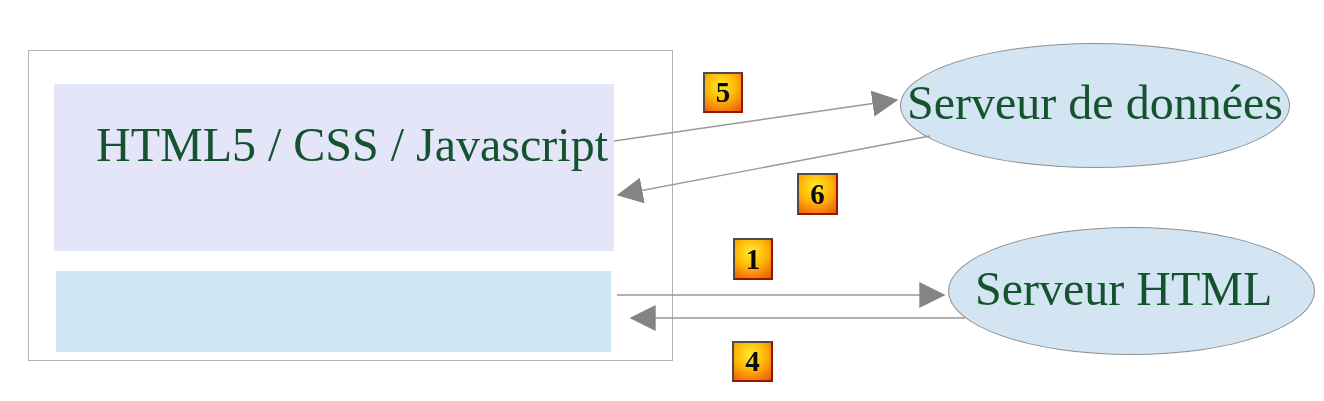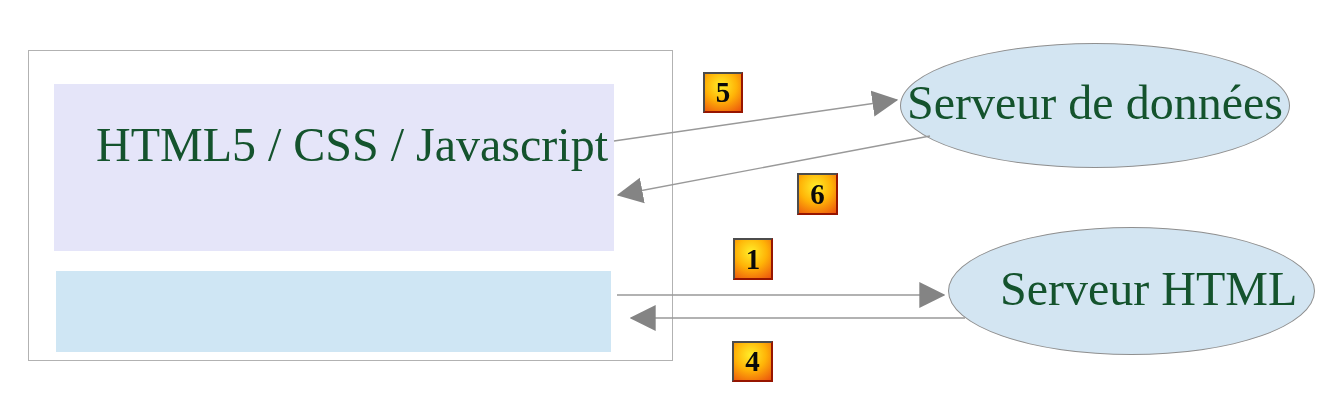--- a/index.html
+++ b/index.html
@@ -46,21 +46,21 @@
 
   .ellipse {
     background: #d3e5f2;
     border: 1px solid #8f8f8f;
     border-radius: 50%;
     box-sizing: border-box;
   }
   .ellipse-data { left: 900px; top: 43px;  width: 390px; height: 125px; }
   .ellipse-html { left: 948px; top: 227px; width: 367px; height: 128px; }
   .data-server-label { left: 900px; top: 82px; width: 390px; }
-  .html-server-label { left: 975px; top: 268px; text-align: center; margin-left: 25px; }
+  .html-server-label { left: 975px; top: 268px; text-align: center; }
 
   .badge {
     width: 40px; height: 41px;
     box-sizing: border-box;
     border-top: 2px solid #4c4c4c;
     border-left: 2px solid #4c4c4c;
     border-right: 2px solid #971500;
     border-bottom: 2px solid #971500;
     background: radial-gradient(circle at 45% 32%, #ffee2a 0%, #ffb307 48%, #ec520e 100%);
     display: flex;

